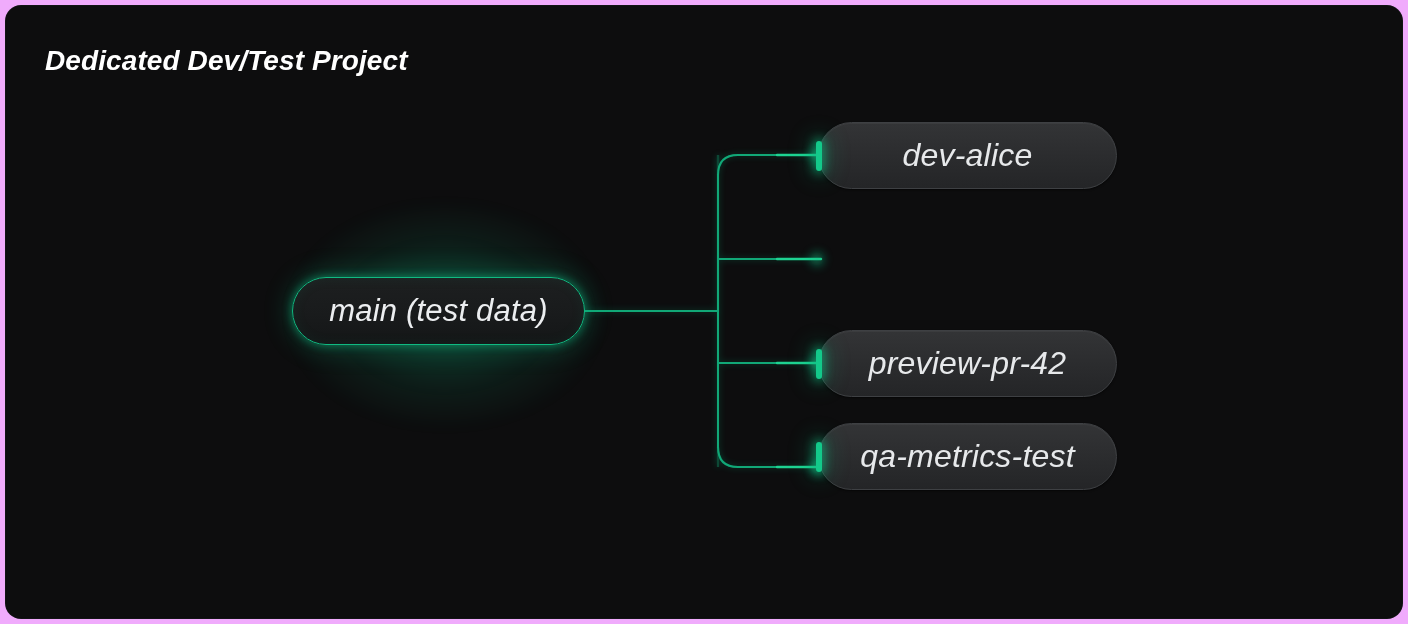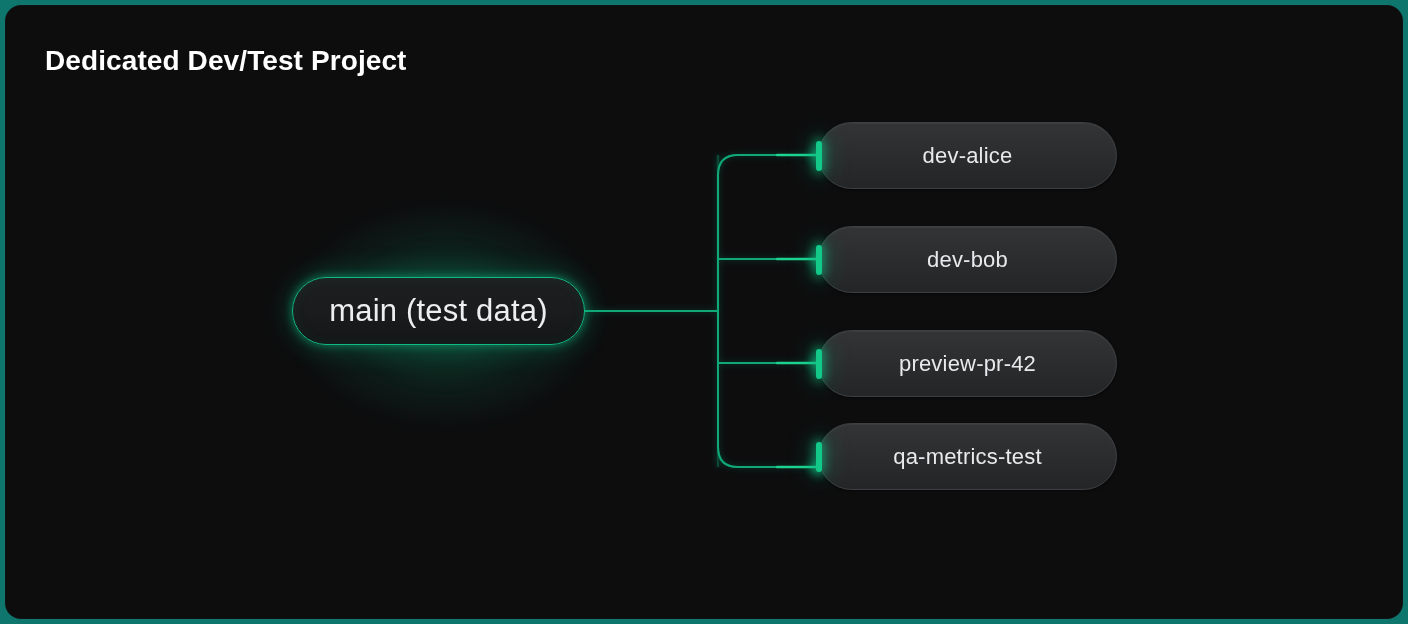--- a/index.html
+++ b/index.html
@@ -9,21 +9,22 @@
     height: 624px;
     background: #000000;
     font-family: "Liberation Sans", sans-serif;
     overflow: hidden;
   }
 
   #canvas {
     position: relative;
     width: 1408px;
     height: 624px;
-    background: #0f766e;
+    background: #f0abfc;
+    font-style: italic;
   }
 
   
   #card {
     position: absolute;
     left: 5px;
     top: 5px;
     width: 1398px;
     height: 614px;
     border-radius: 16px;
@@ -115,21 +116,21 @@
     width: 299px;
     height: 67px;
     background: linear-gradient(180deg, #333436 0%, #2b2c2e 52%, #242527 100%);
     border: 1px solid #3e4043;
     box-shadow:
       0 1px 2px rgba(0,0,0,0.55),
       inset 0 1px 0 rgba(255,255,255,0.045);
   }
 
   .node-branch .node-label {
-    font-size: 22px;
+    font-size: 32px;
     color: #e7e9eb;
     letter-spacing: 0.2px;
   }
 
   
   .node-branch::before {
     content: "";
     position: absolute;
     left: -3px;
     top: 50%;
@@ -206,23 +207,20 @@
     </svg>
 
     <div class="node node-root">
       <span class="node-label">main (test data)</span>
     </div>
 
     <div class="node node-branch n1">
       <span class="node-label">dev-alice</span>
     </div>
 
-    <div class="node node-branch n2">
-      <span class="node-label">dev-bob</span>
-    </div>
 
     <div class="node node-branch n3">
       <span class="node-label">preview-pr-42</span>
     </div>
 
     <div class="node node-branch n4">
       <span class="node-label">qa-metrics-test</span>
     </div>
 
   </div>

